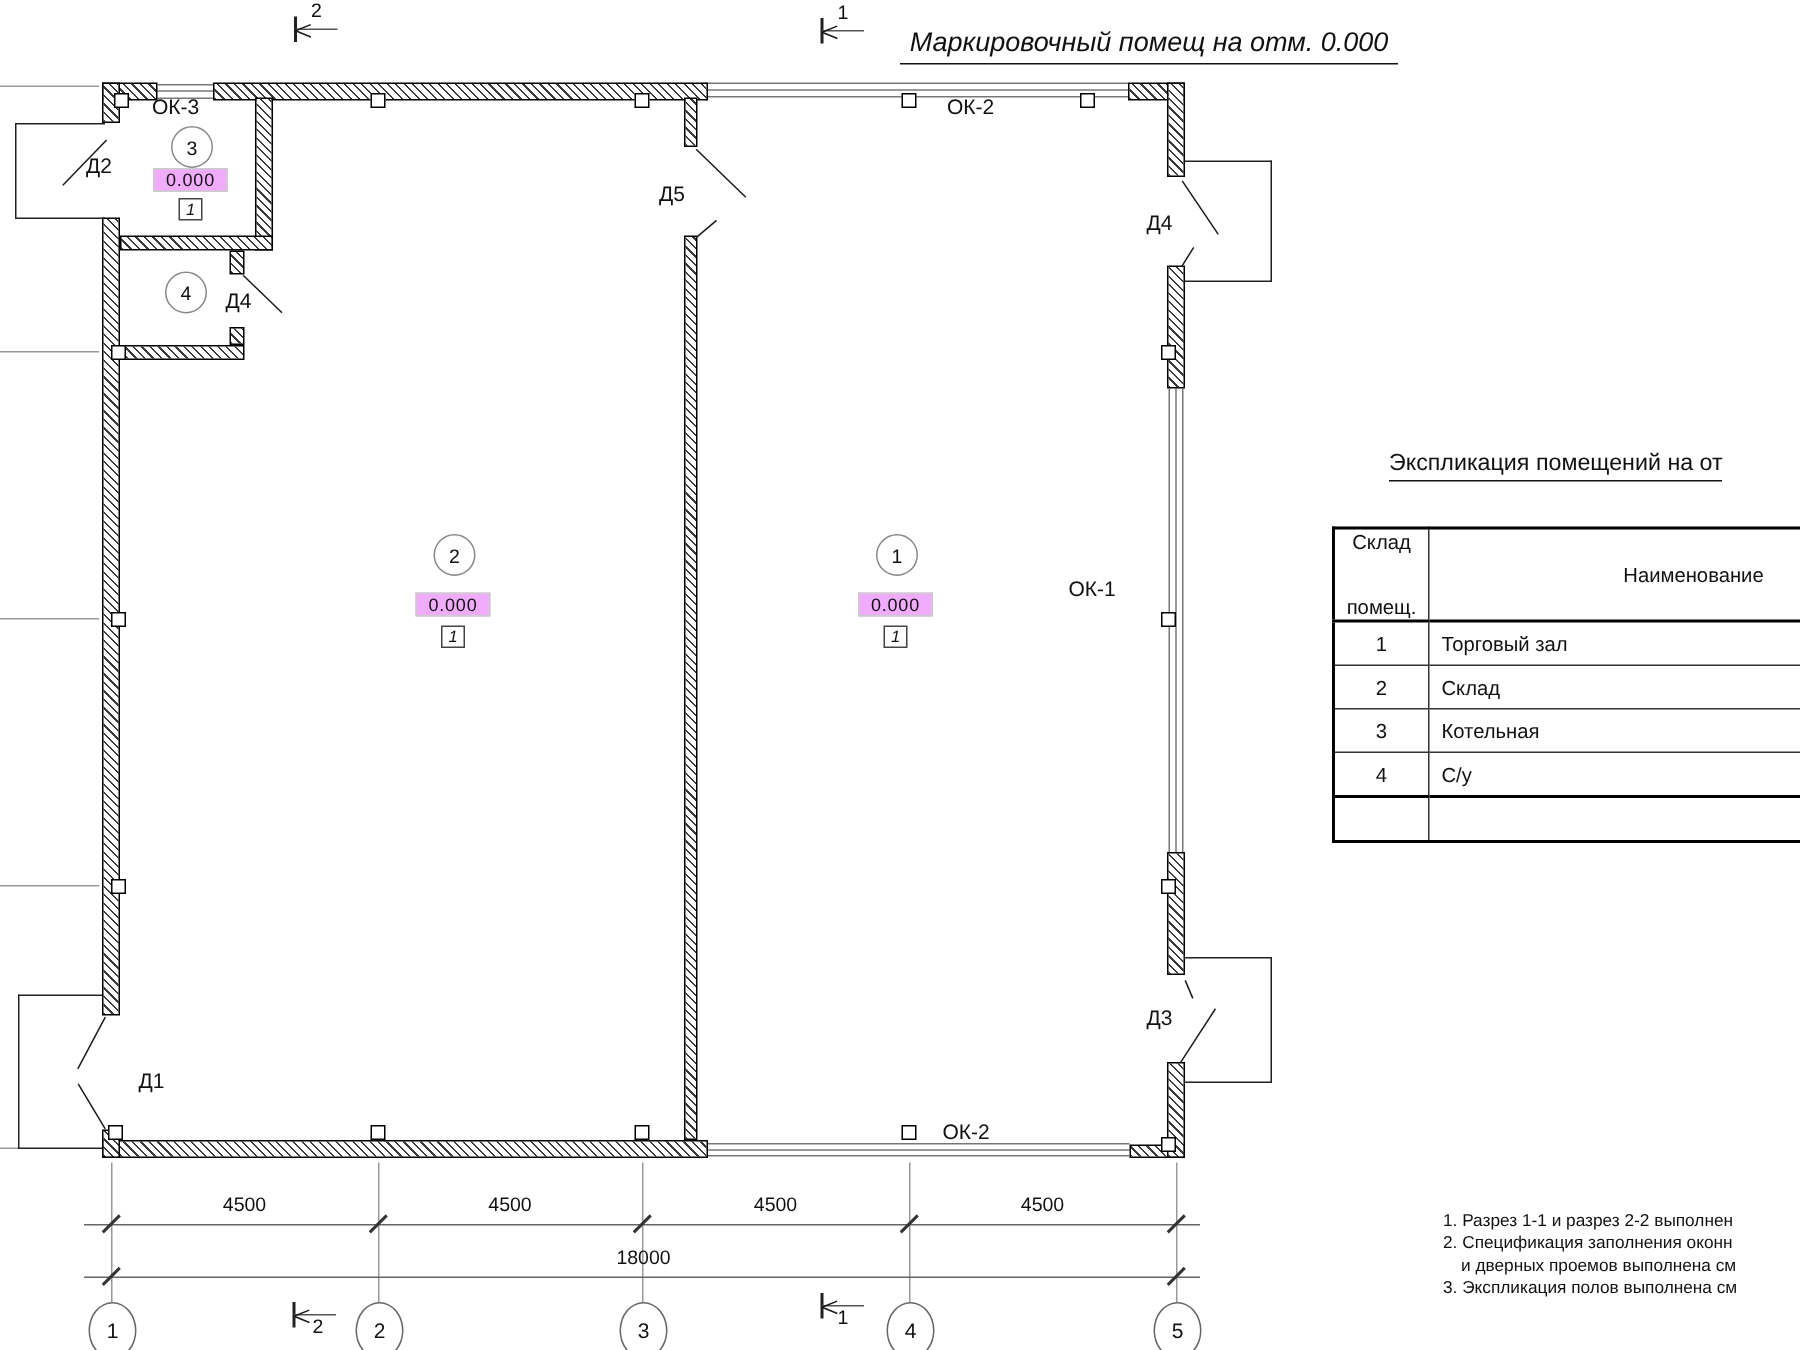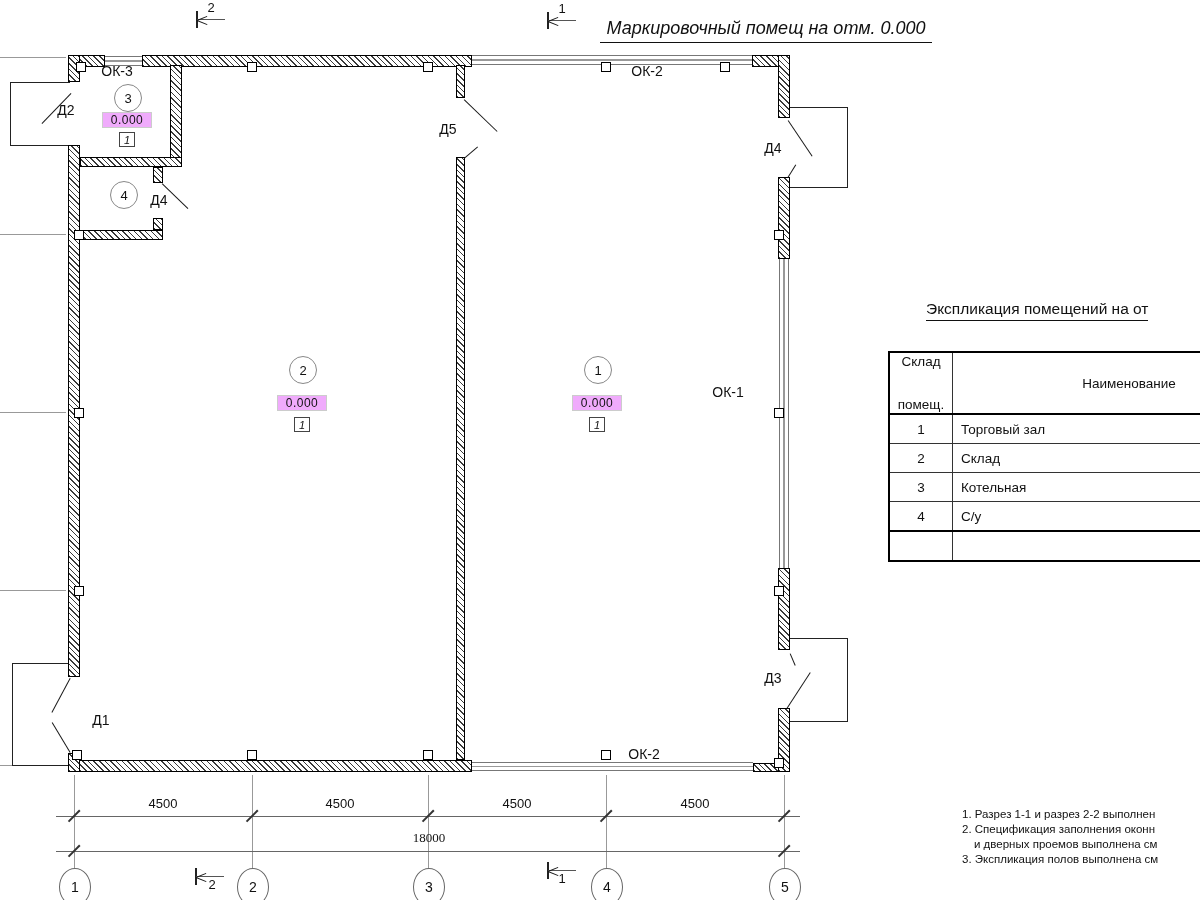--- a/index.html
+++ b/index.html
@@ -202,21 +202,21 @@
 <div class="tick" style="left:420px;top:815px;"></div>
 <div class="tick" style="left:598px;top:815px;"></div>
 <div class="tick" style="left:776px;top:815px;"></div>
 <div class="tick" style="left:66px;top:850px;"></div>
 <div class="tick" style="left:776px;top:850px;"></div>
 
 <div class="dimtxt" style="left:163px;top:803px;">4500</div>
 <div class="dimtxt" style="left:340px;top:803px;">4500</div>
 <div class="dimtxt" style="left:517px;top:803px;">4500</div>
 <div class="dimtxt" style="left:695px;top:803px;">4500</div>
-<div class="dimtxt" style="left:429px;top:838px;font-family:Liberation Serif, serif;">18000</div>
+<div class="dimtxt" style="left:429px;top:838px;">18000</div>
 
 <div class="bubble" style="left:59px;top:868px;">1</div>
 <div class="bubble" style="left:237px;top:868px;">2</div>
 <div class="bubble" style="left:413px;top:868px;">3</div>
 <div class="bubble" style="left:591px;top:868px;">4</div>
 <div class="bubble" style="left:769px;top:868px;">5</div>
 
 <div class="tbl-title">Экспликация помещений на от</div>
 <div class="schedule">
   <table>

